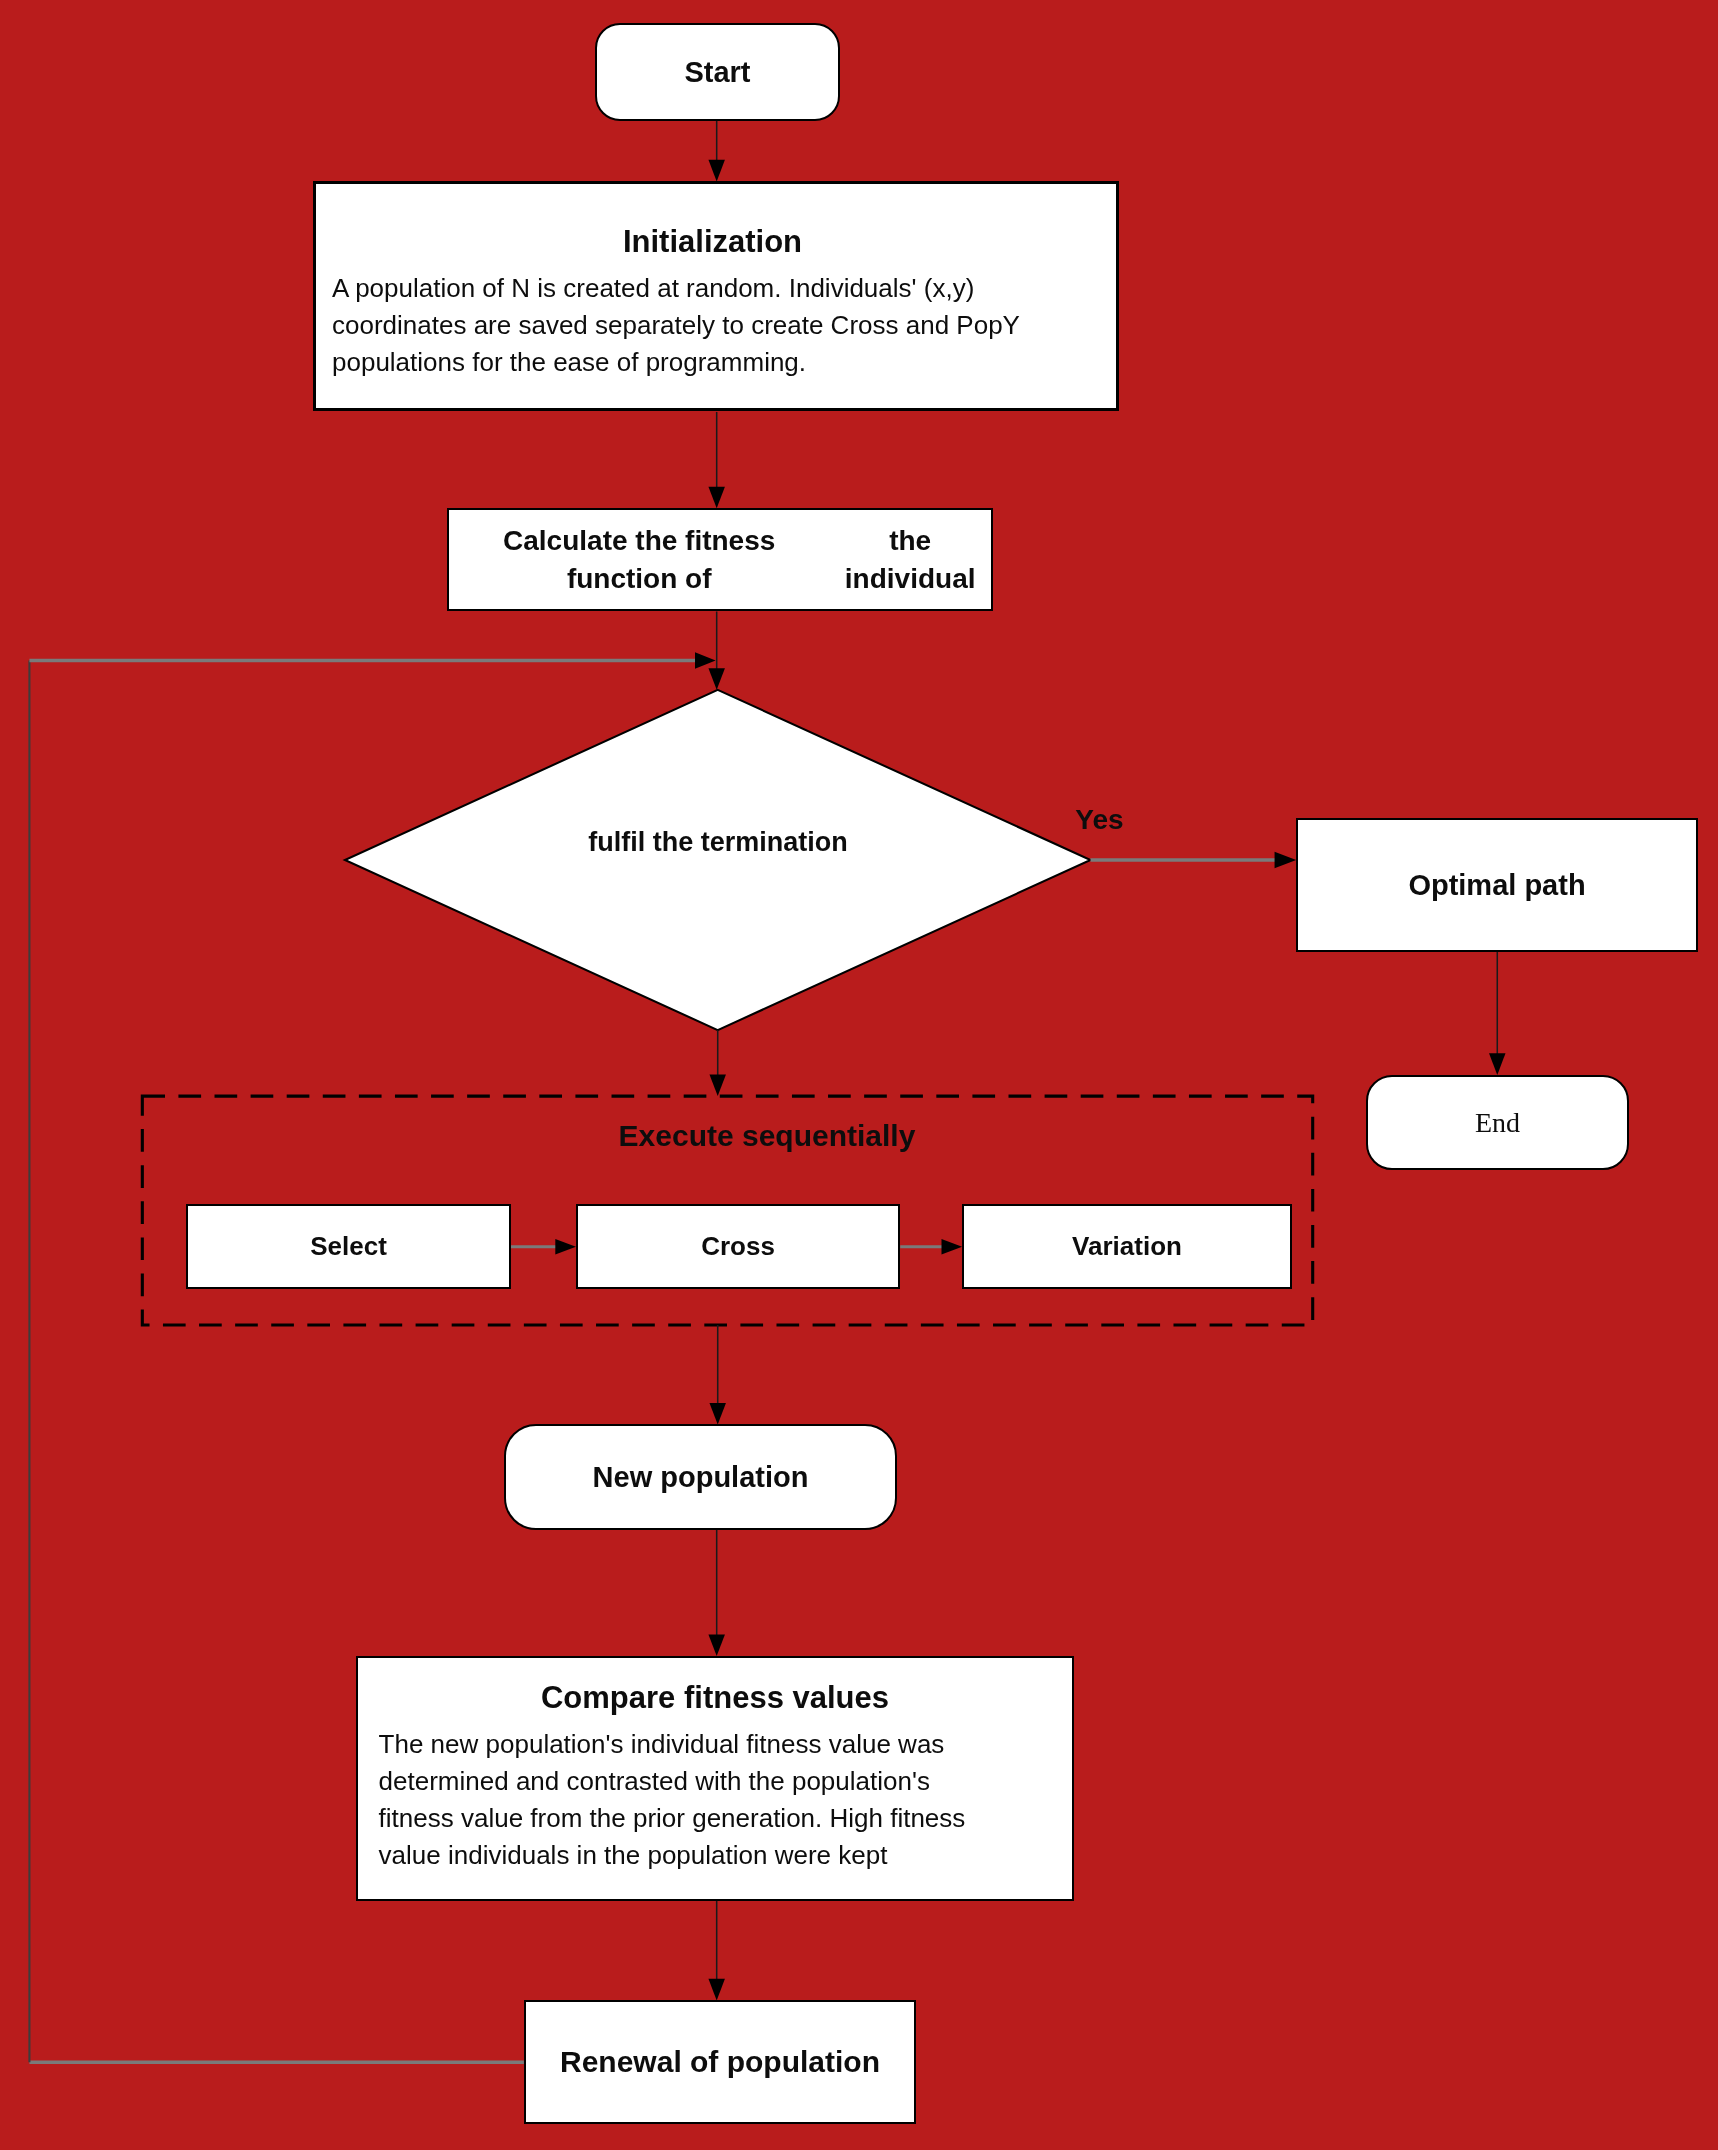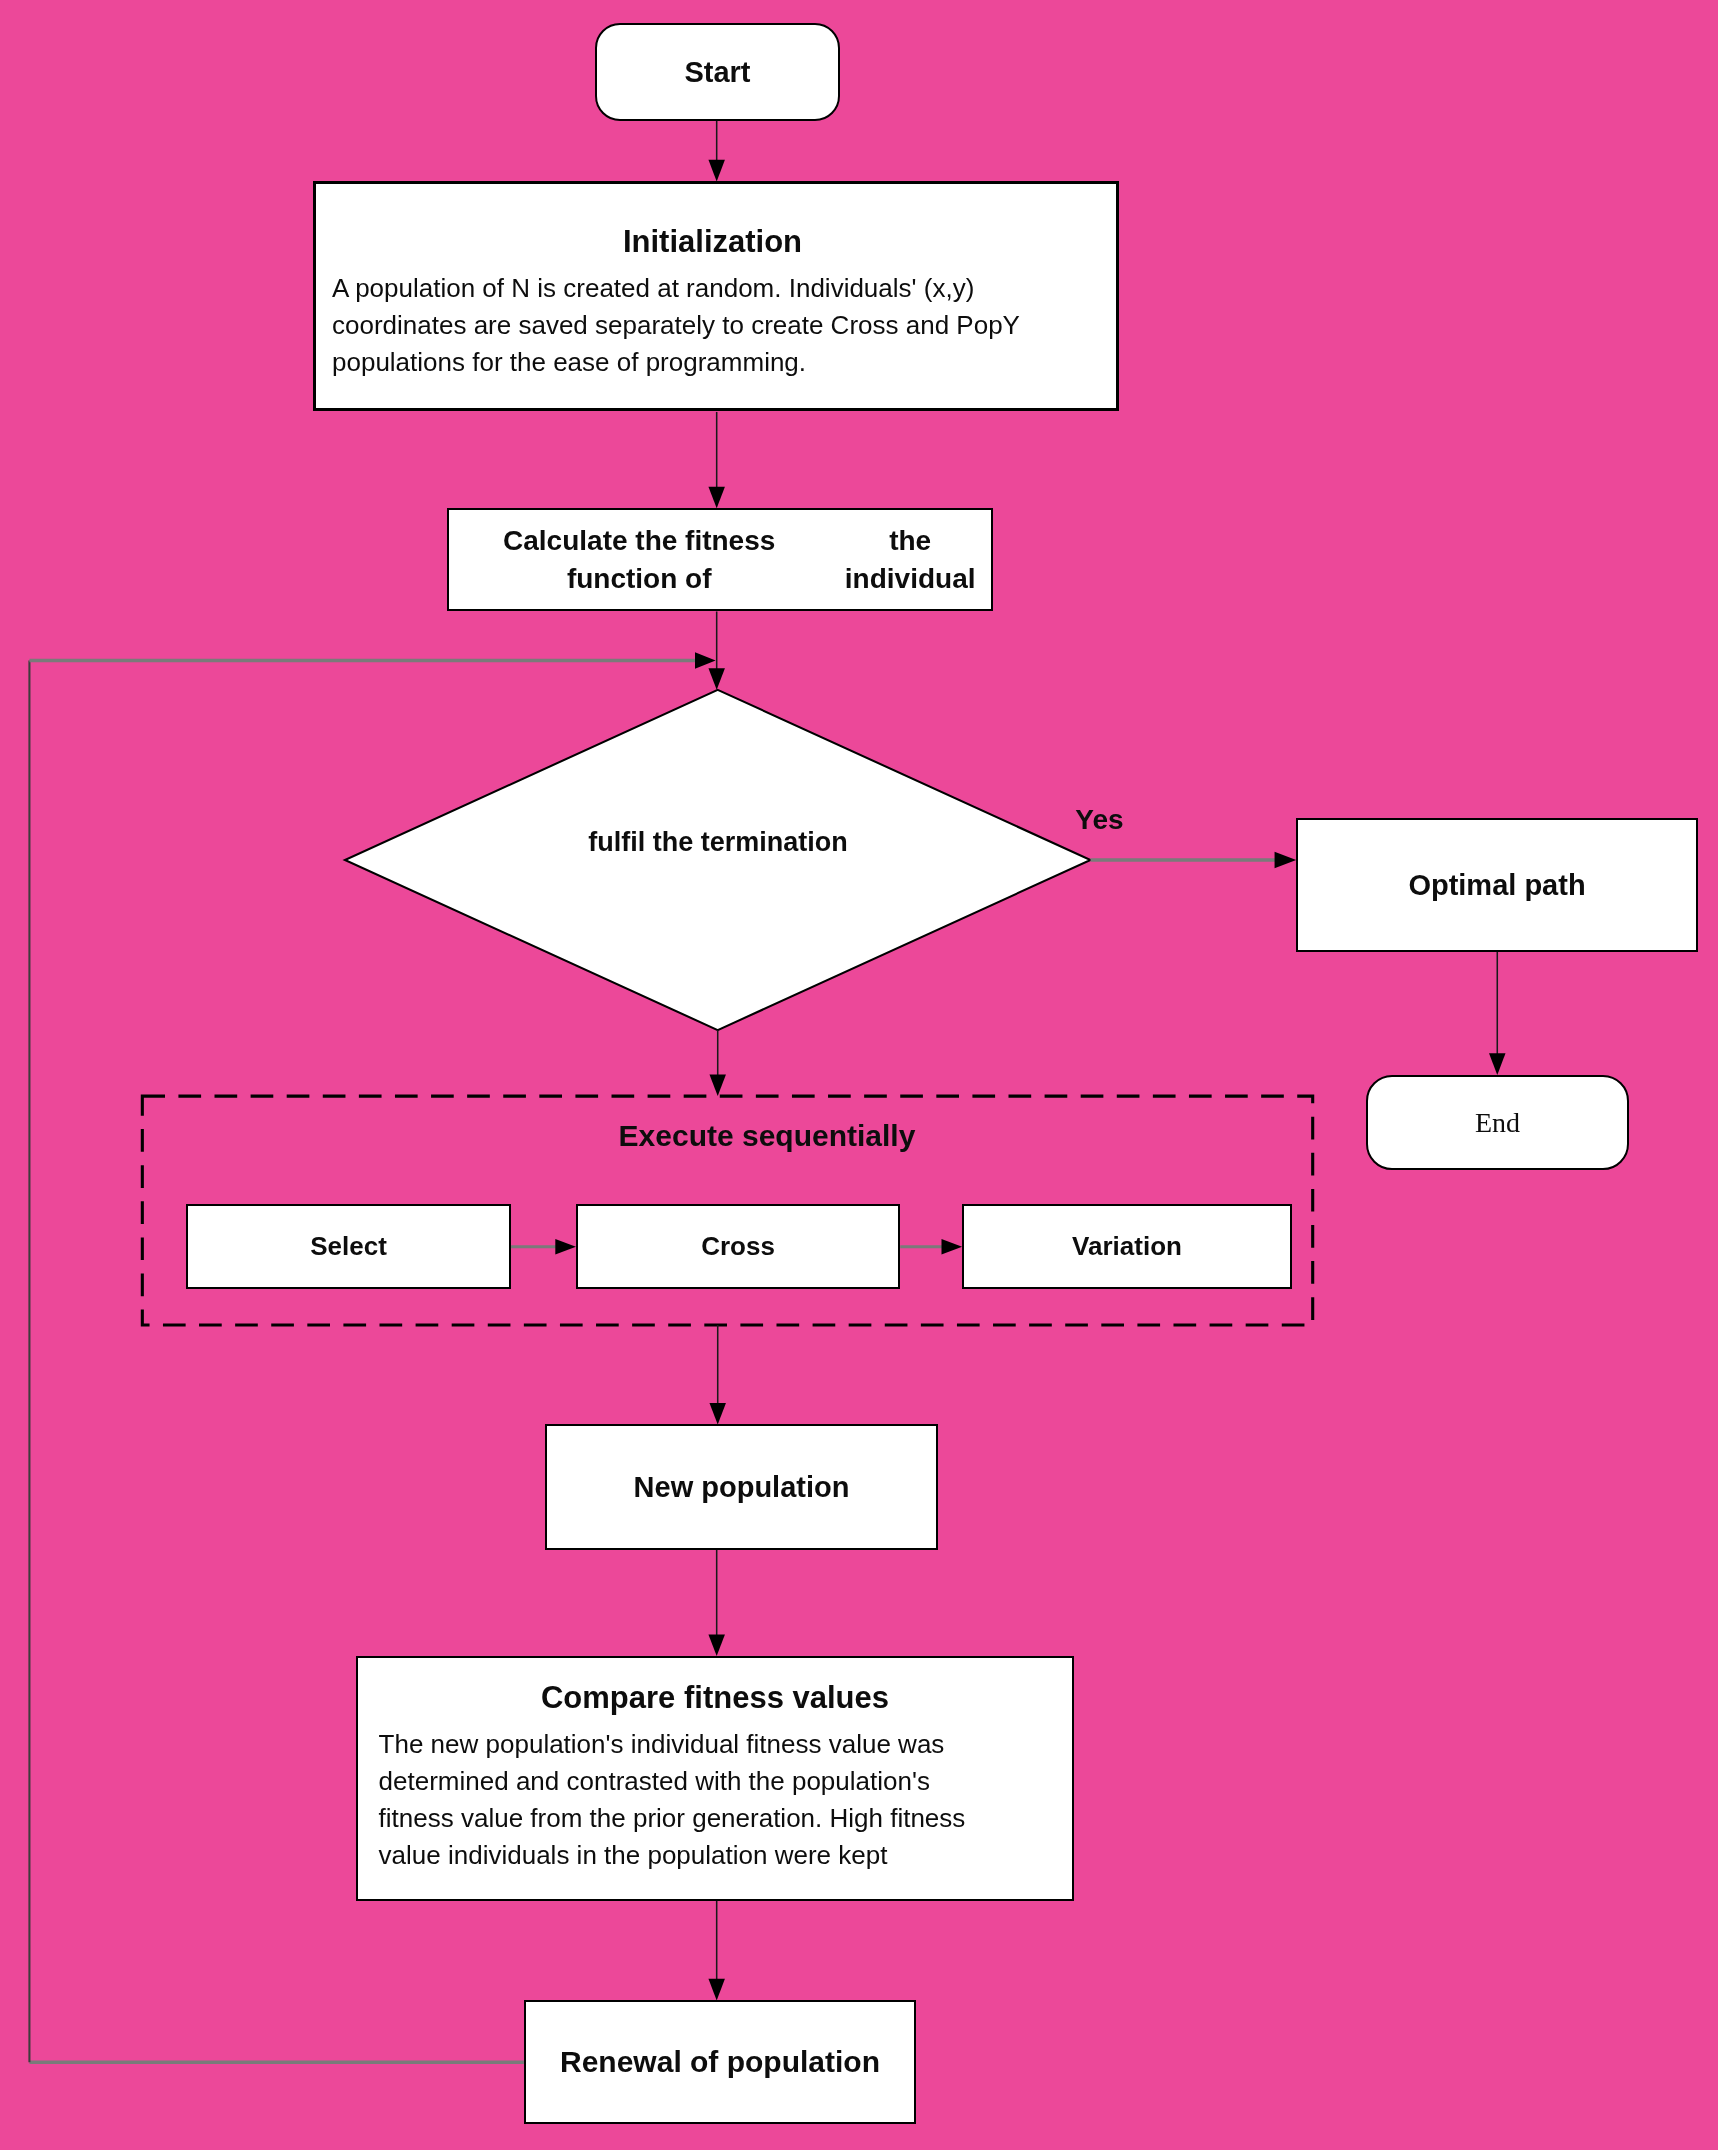--- a/index.html
+++ b/index.html
@@ -4,21 +4,21 @@
 <style>
   html, body {
     margin: 0;
     padding: 0;
     background: #ffffff;
   }
   #canvas {
     position: relative;
     width: 1719px;
     height: 2151px;
-    background: #ec4899;
+    background: #b91c1c;
     font-family: "Liberation Sans", "DejaVu Sans", sans-serif;
     color: #0d0d0d;
   }
   #connector-layer {
     position: absolute;
     left: 0; top: 0;
     width: 1719px; height: 2151px;
   }
   .node {
     position: absolute;
@@ -103,21 +103,21 @@
   .step-node {
     border-width: 2.1px;
     font-weight: bold; font-size: 26px;
     top: 1204px; height: 85px;
   }
   #select-node    { left: 186px;  width: 325px; }
   #cross-node     { left: 576px; width: 324px; }
   #variation-node { left: 962px; width: 330px; }
 
   
-  #new-population-node { left: 545px; top: 1424px; width: 393px; height: 126px; font-weight: bold; font-size: 29px; }
+  #new-population-node { left: 504px; top: 1424px; width: 393px; height: 106px; font-weight: bold; font-size: 29px; border-radius: 32px; }
 
   
   #compare-node {
     left: 356px; top: 1656px; width: 718px; height: 245px;
     display: block;
     padding: 21.7px 20.6px 0 20.6px;
     text-align: left;
   }
 
   

